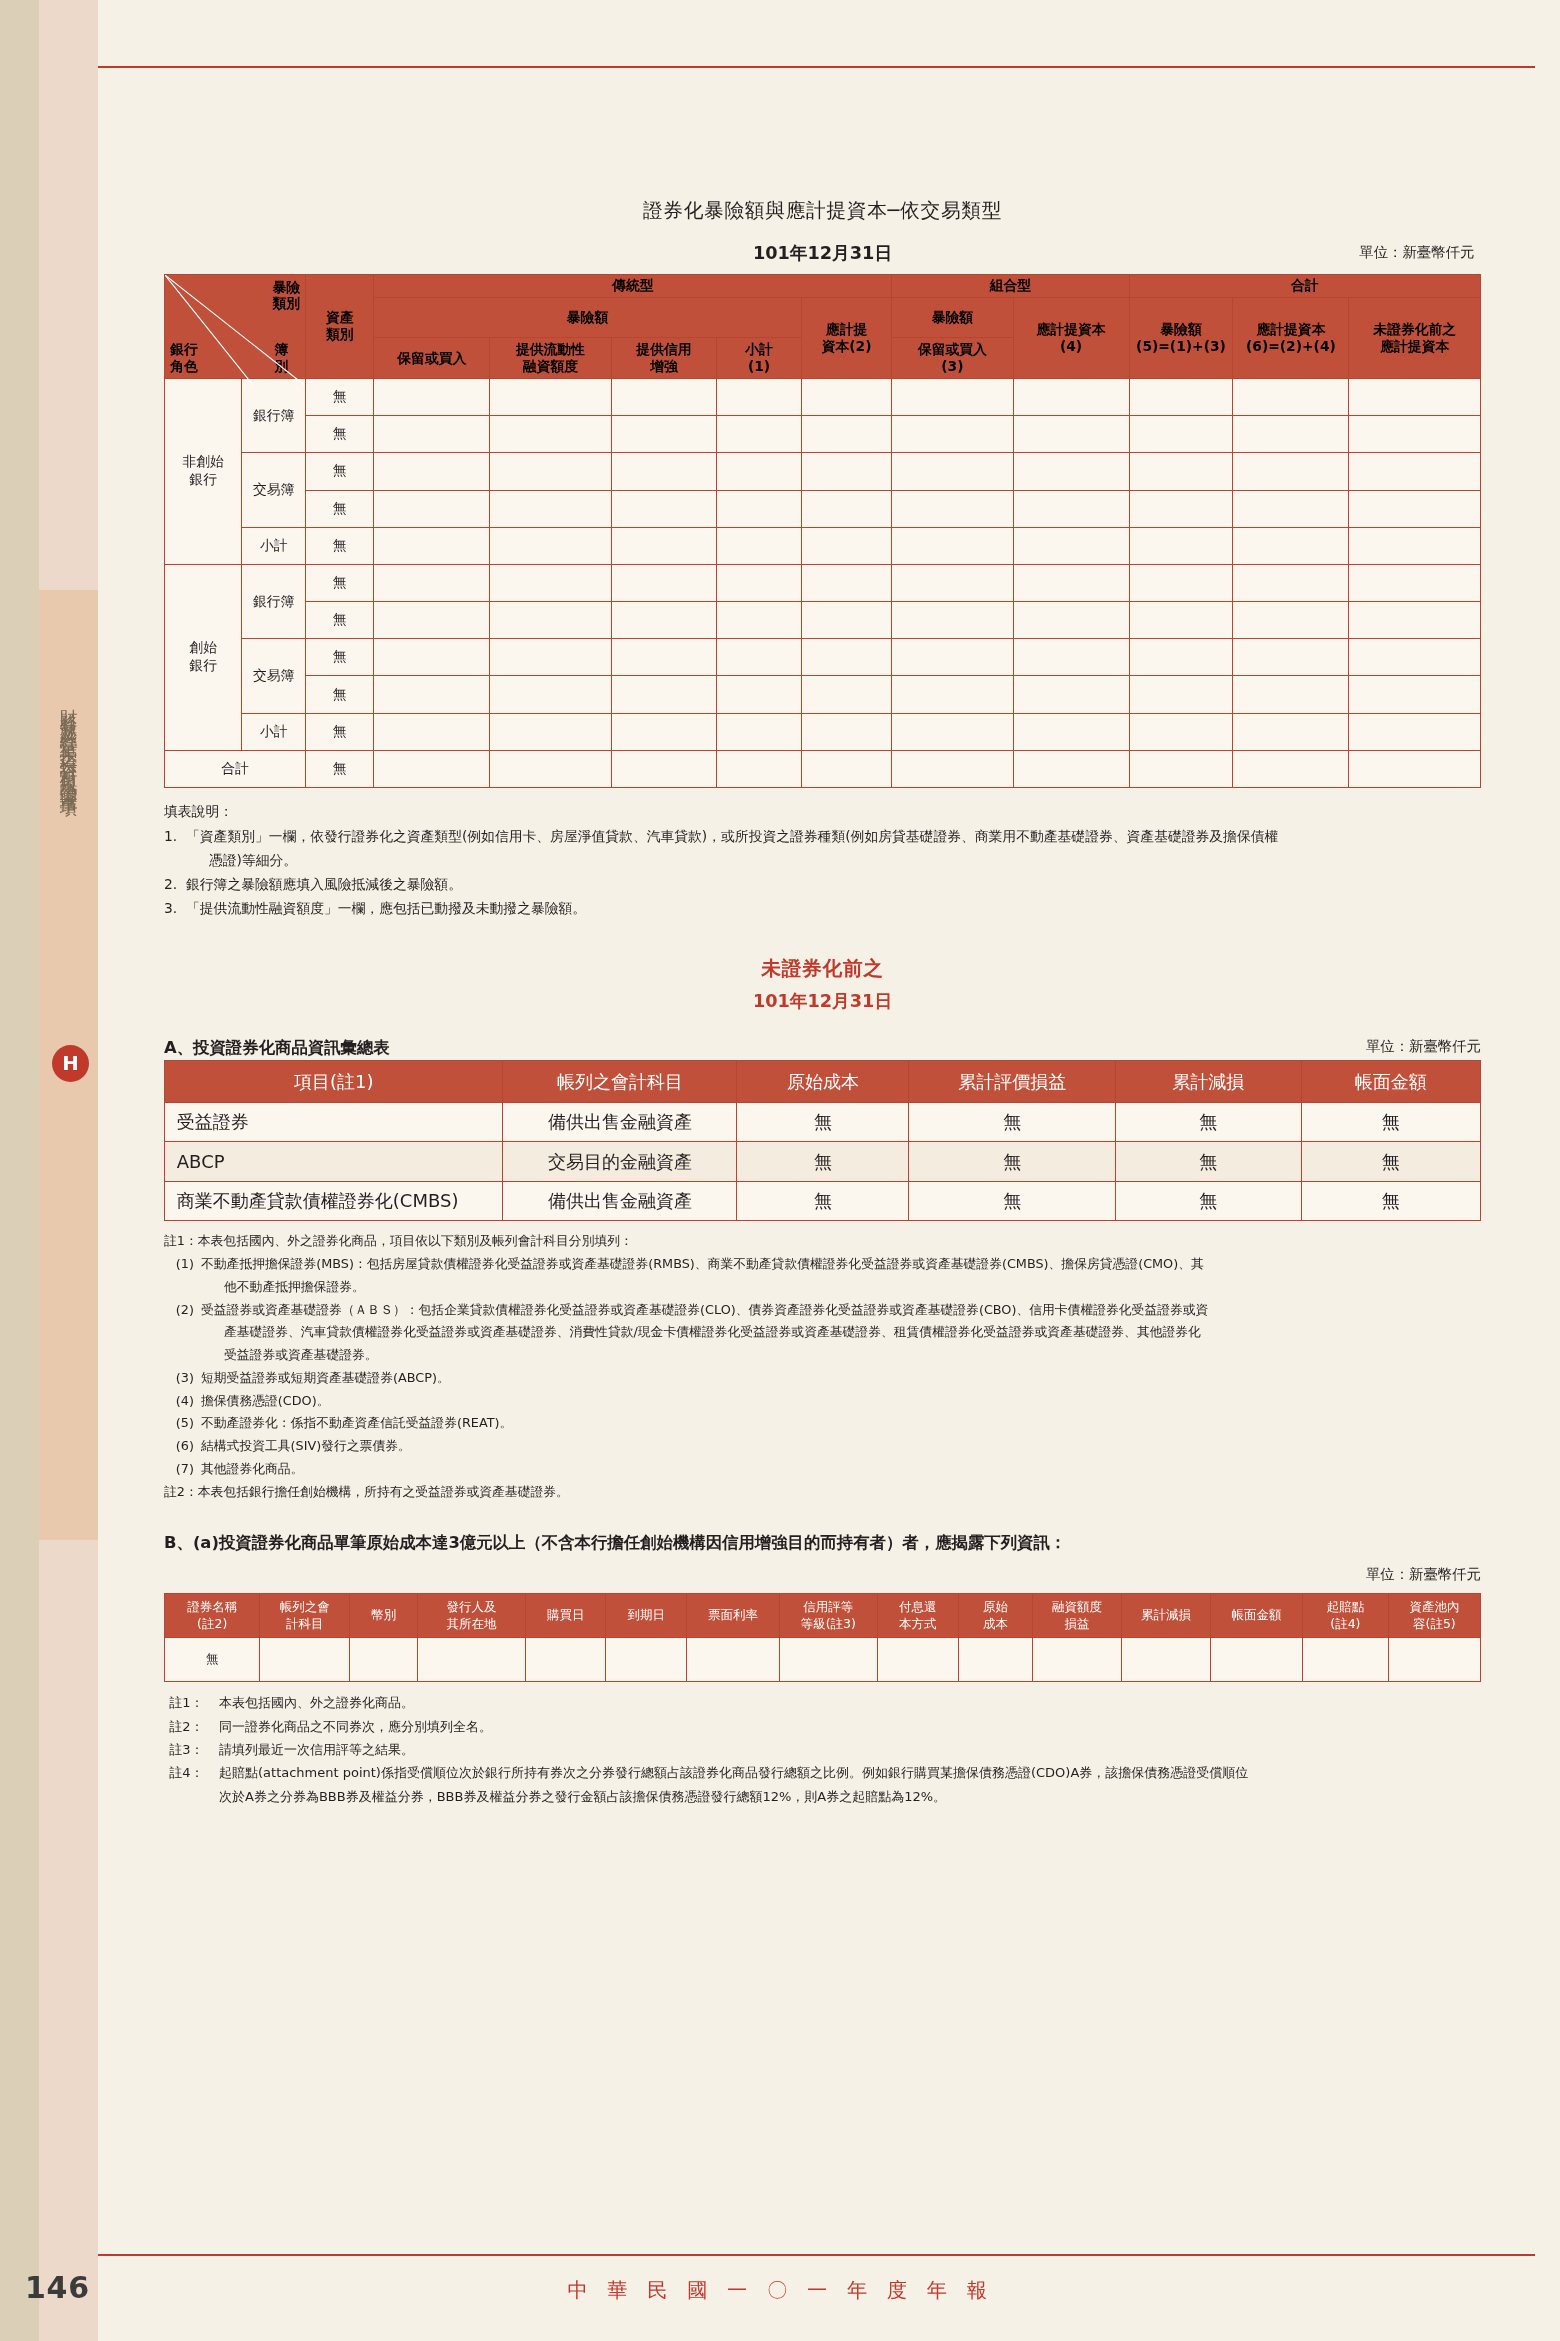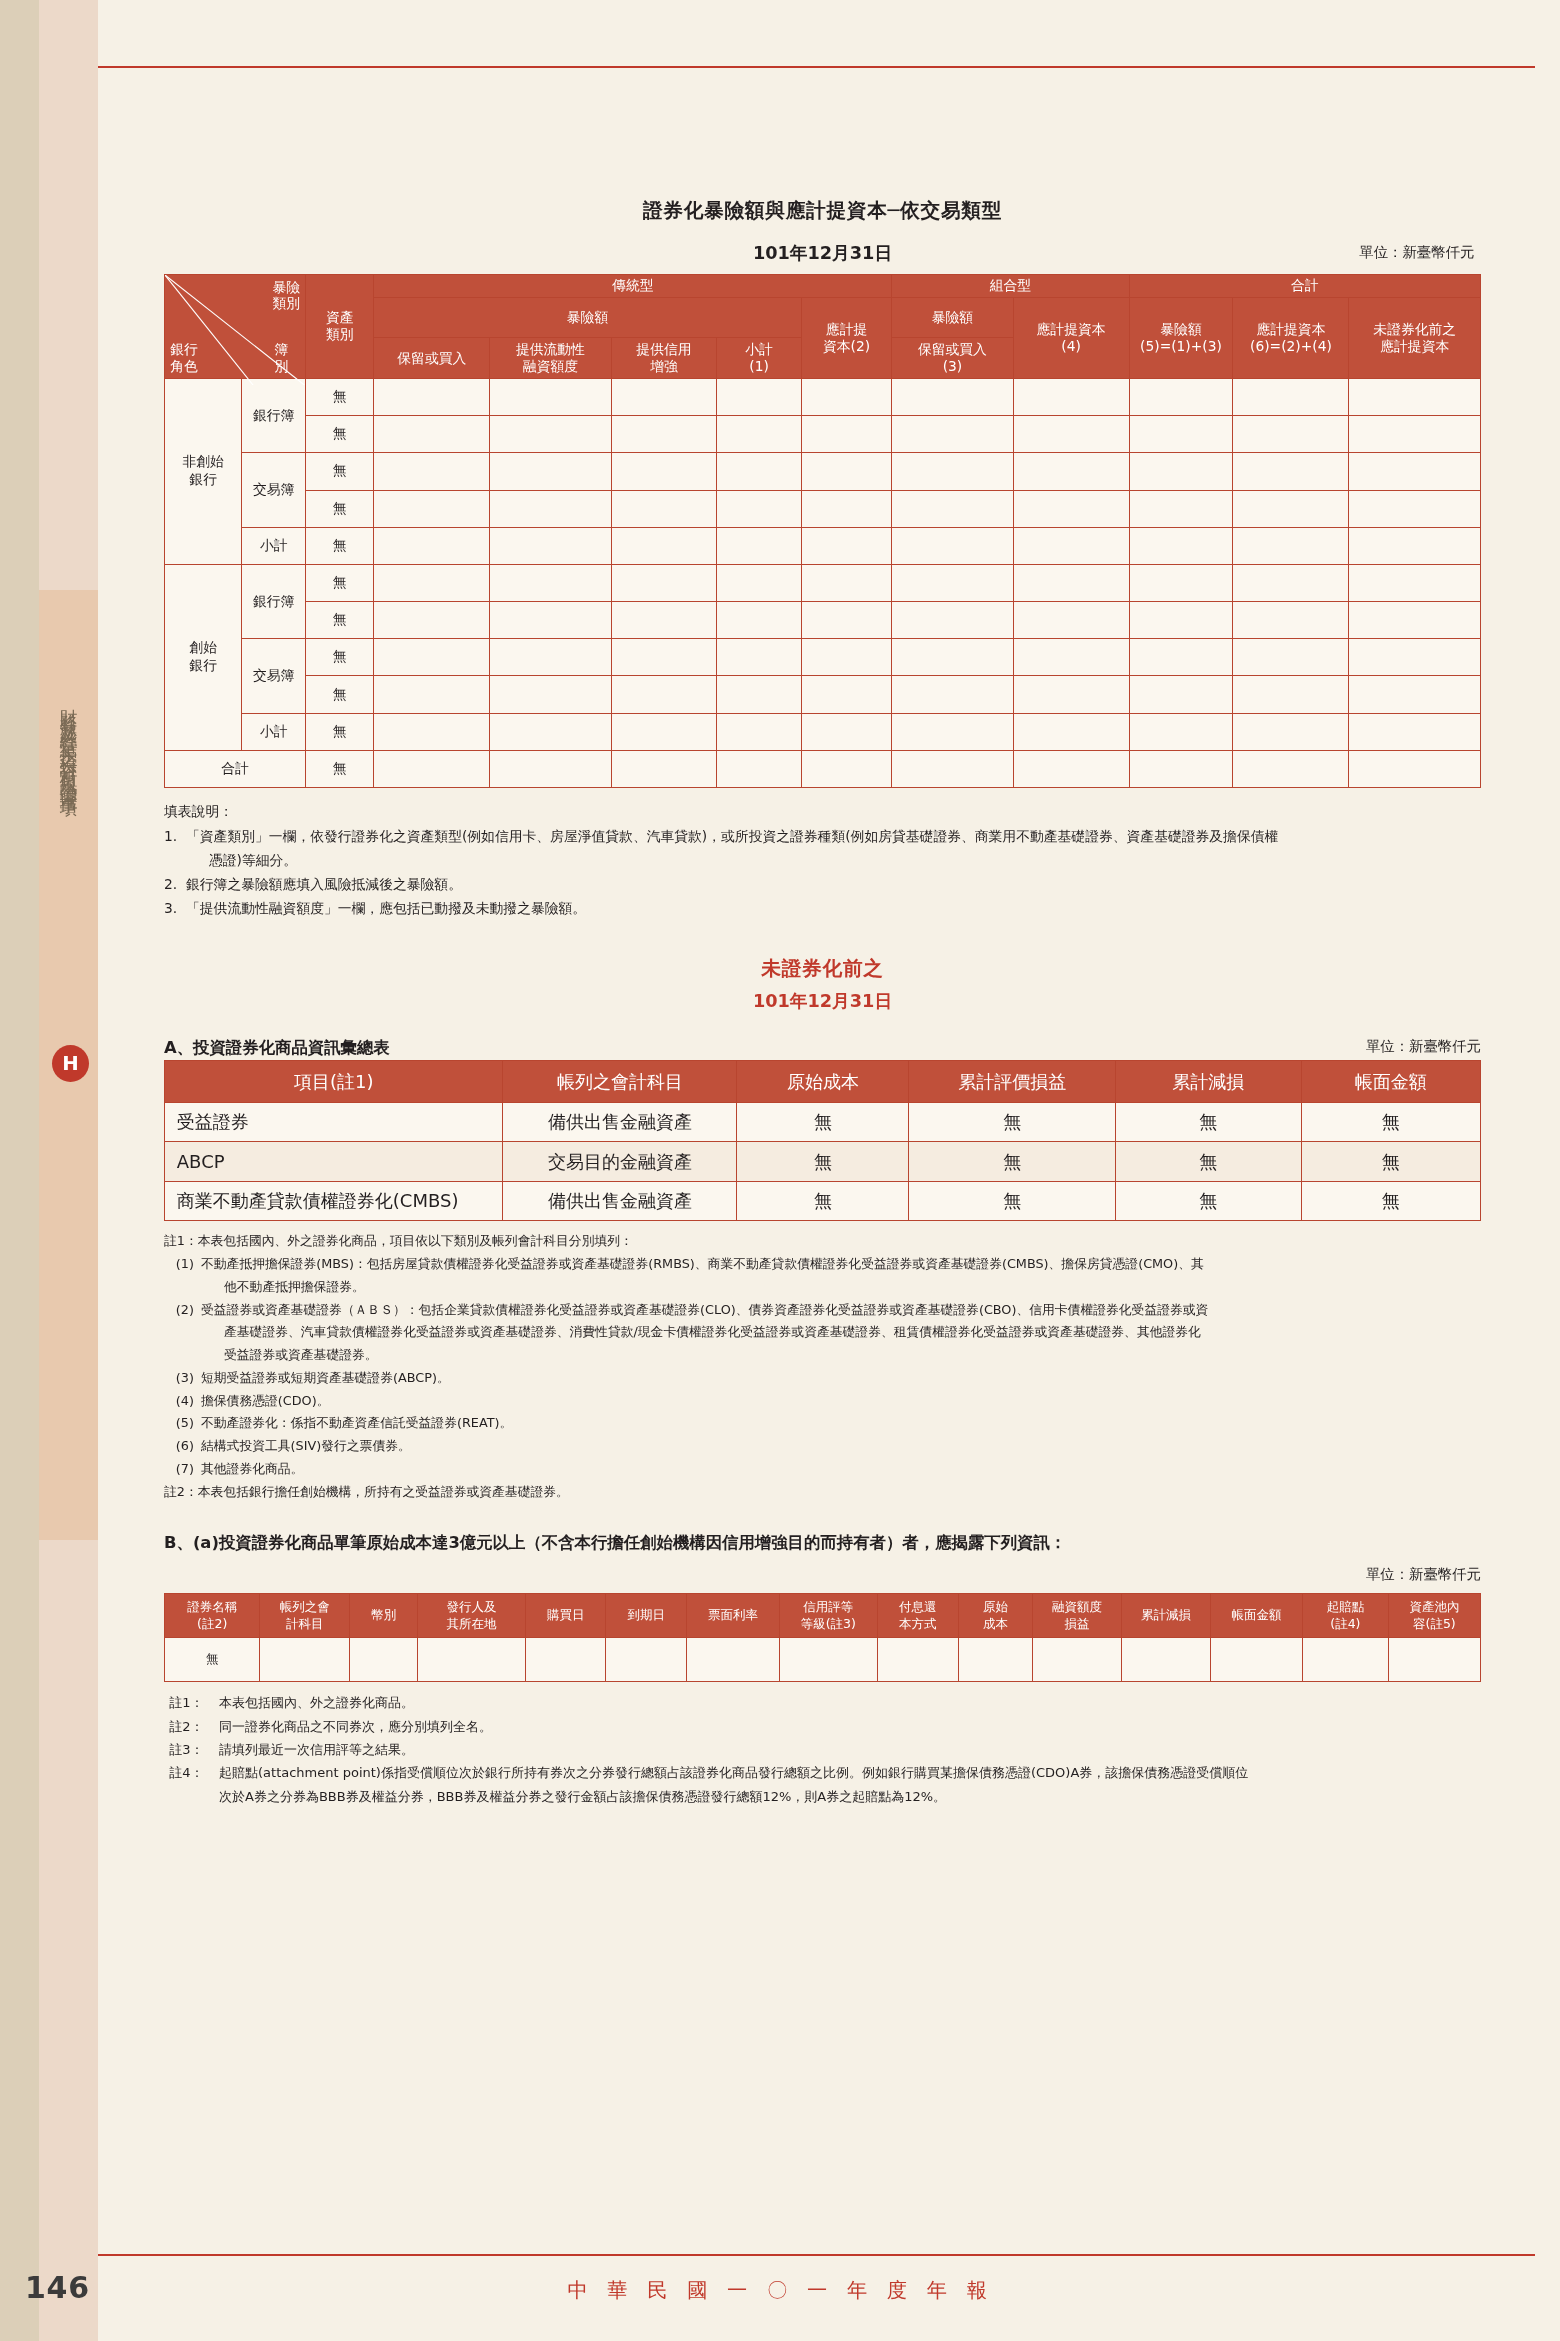--- a/index.html
+++ b/index.html
@@ -58,38 +58,38 @@
     position:absolute;left:0;right:0;bottom:38px;
     text-align:center;
     font-size:20.3px;color:#c0392b;letter-spacing:6.6px;
   }
 
   
   #content{
     position:absolute;left:164px;top:197px;width:1317px;
   }
   .doc-title{
-    text-align:center;font-size:19.7px;font-weight:bold;letter-spacing:0.7px;
+    text-align:center;font-size:19.7px;font-weight:normal;letter-spacing:0.7px;
   }
   .doc-date{
     text-align:center;font-size:17.7px;font-weight:bold;margin-top:17px;
   }
   .unit-line{
     text-align:right;font-size:14.4px;margin-top:-22px;margin-right:6.6px;
   }
 
   table{border-collapse:collapse;width:100%;}
   .tbl{margin-top:11.8px;font-size:13.8px;}
   .tbl th,.tbl td{
     border:1.3px solid #b8452f;
     text-align:center;vertical-align:middle;
     padding:2.6px 1.3px;
   }
   .tbl thead th{
-    background:#c0503a;color:#ffffff;font-weight:normal;line-height:1.25;
+    background:#c0503a;color:#000000;font-weight:bold;line-height:1.25;
   }
   .tbl tbody td{background:#fbf7ef;height:31px;}
   .tbl tbody td.rowhdr{background:#fbf7ef;}
   .corner{
     position:relative;background:#c0503a;color:#fff;
   }
   .corner .diag{
     position:absolute;inset:0;
   }
   .corner .c1{position:absolute;right:5.2px;top:3.9px;text-align:right;line-height:1.2;}

